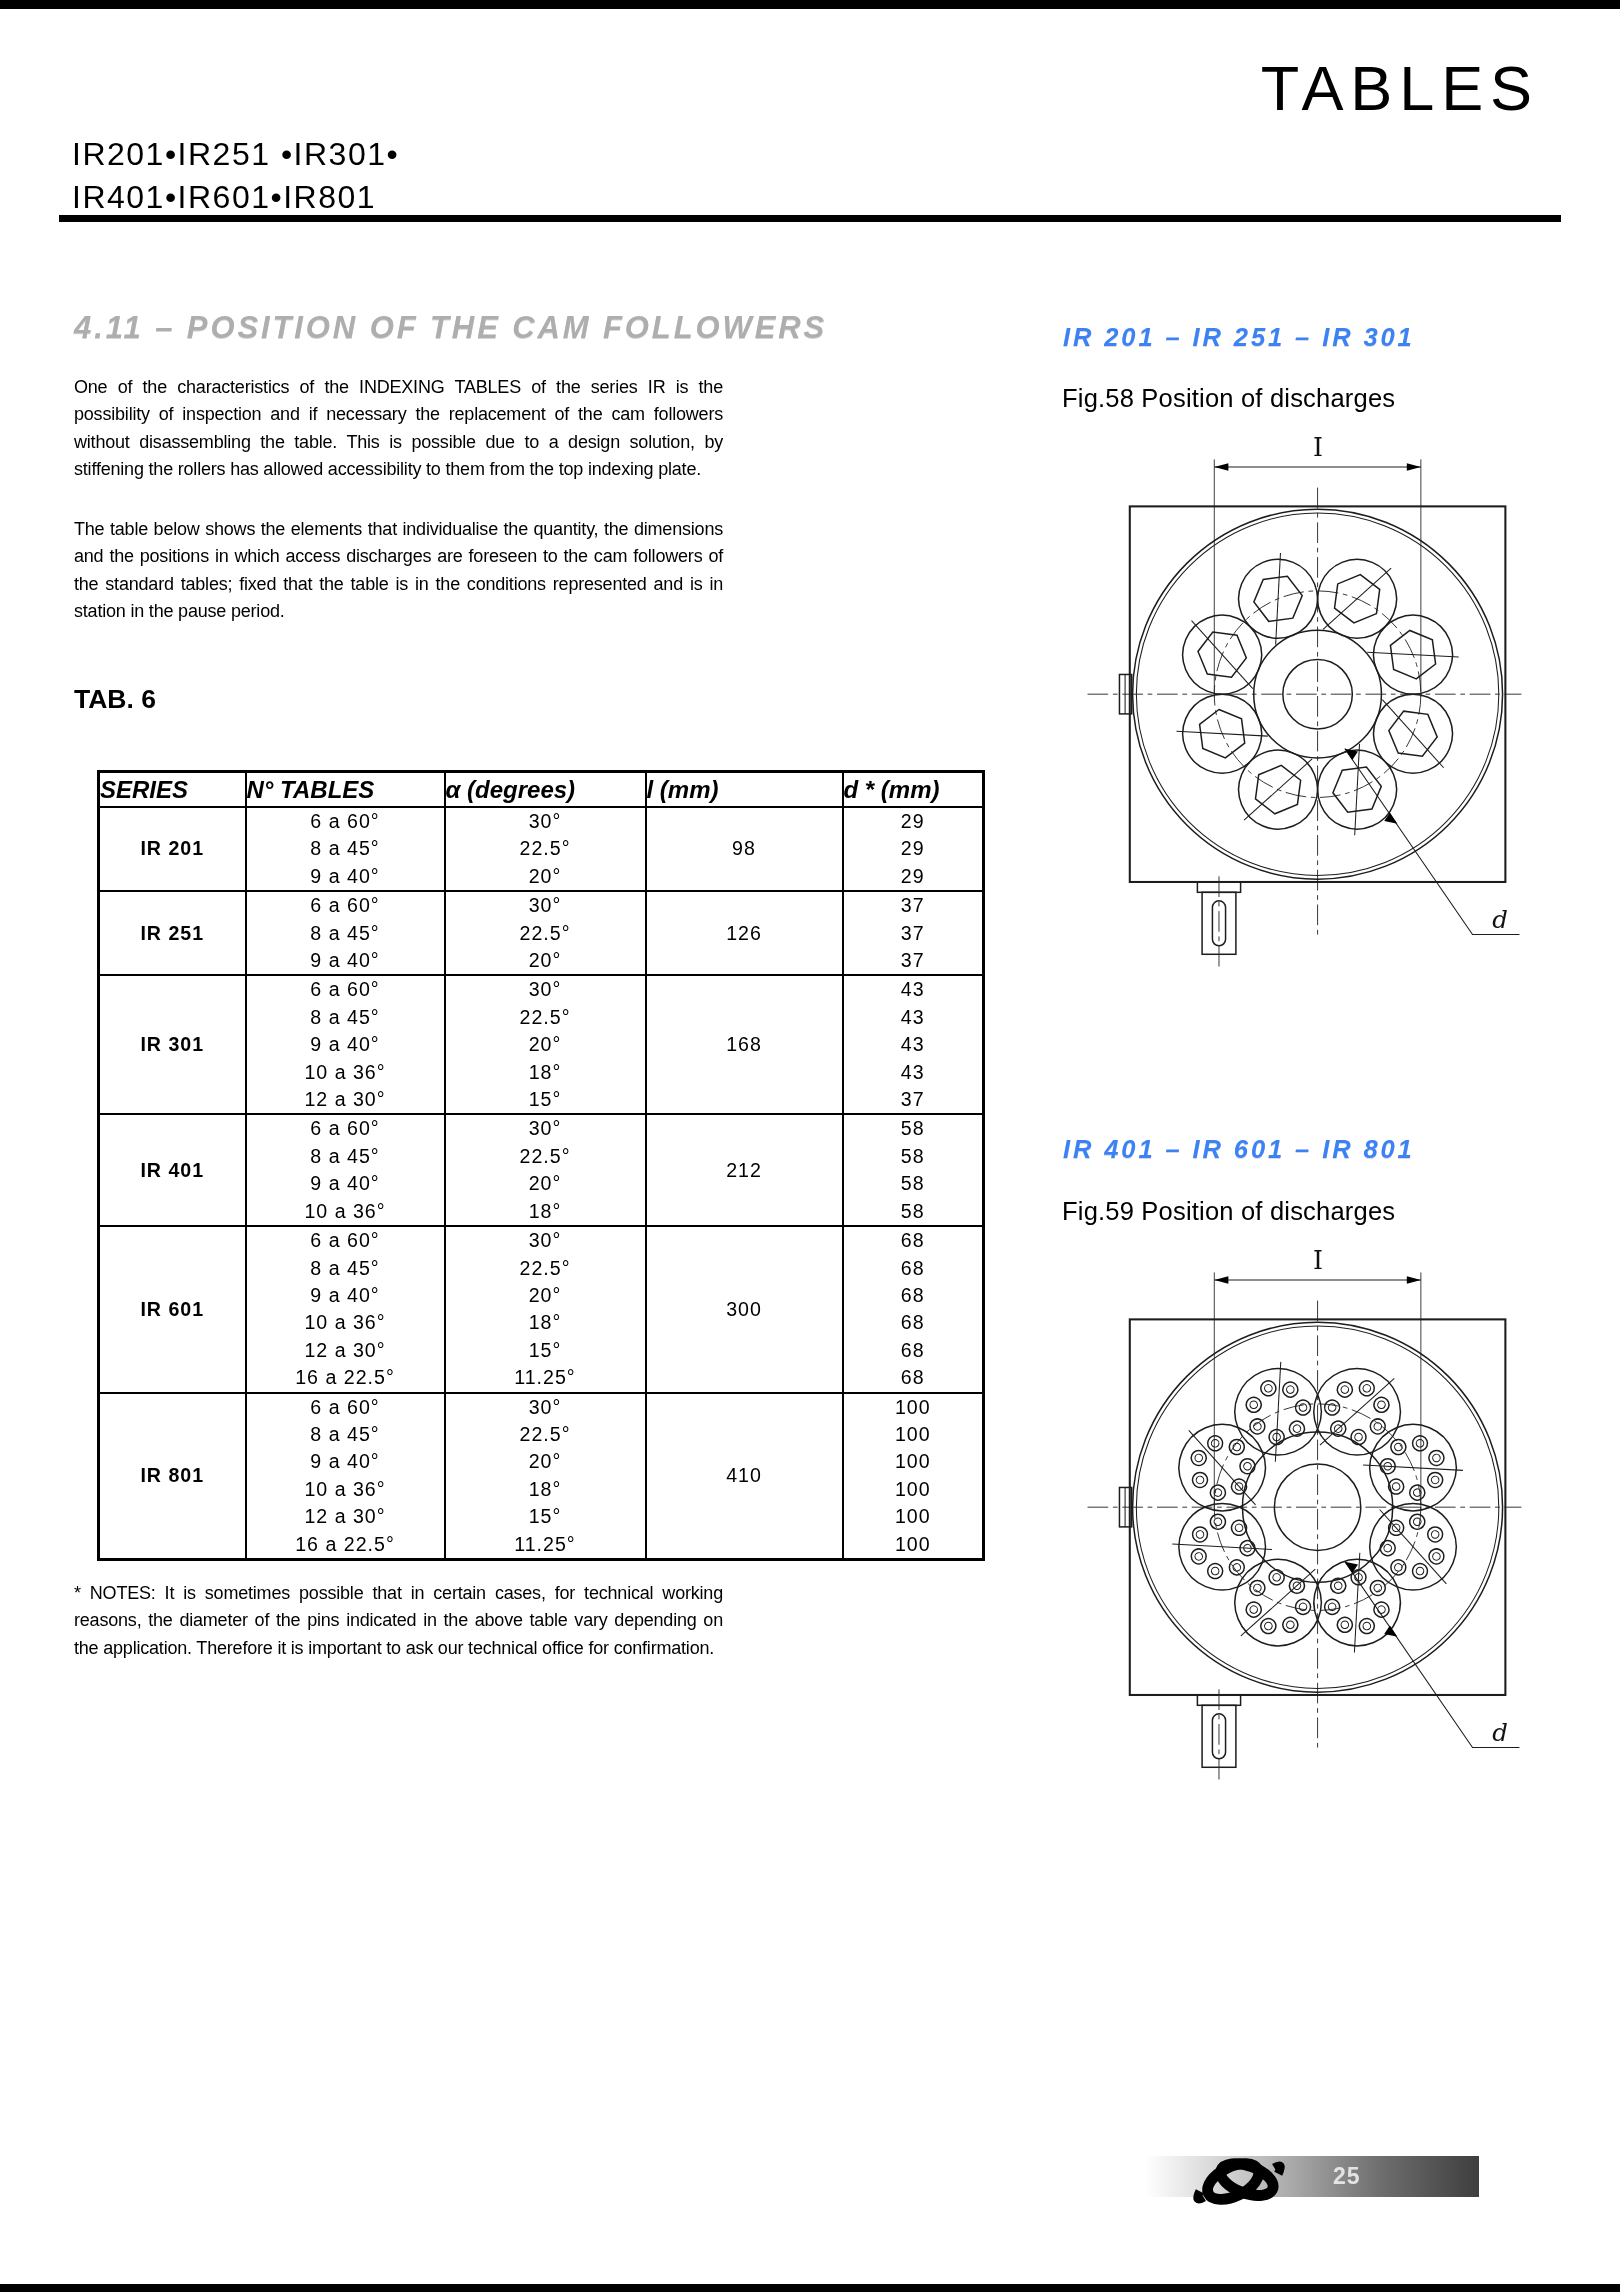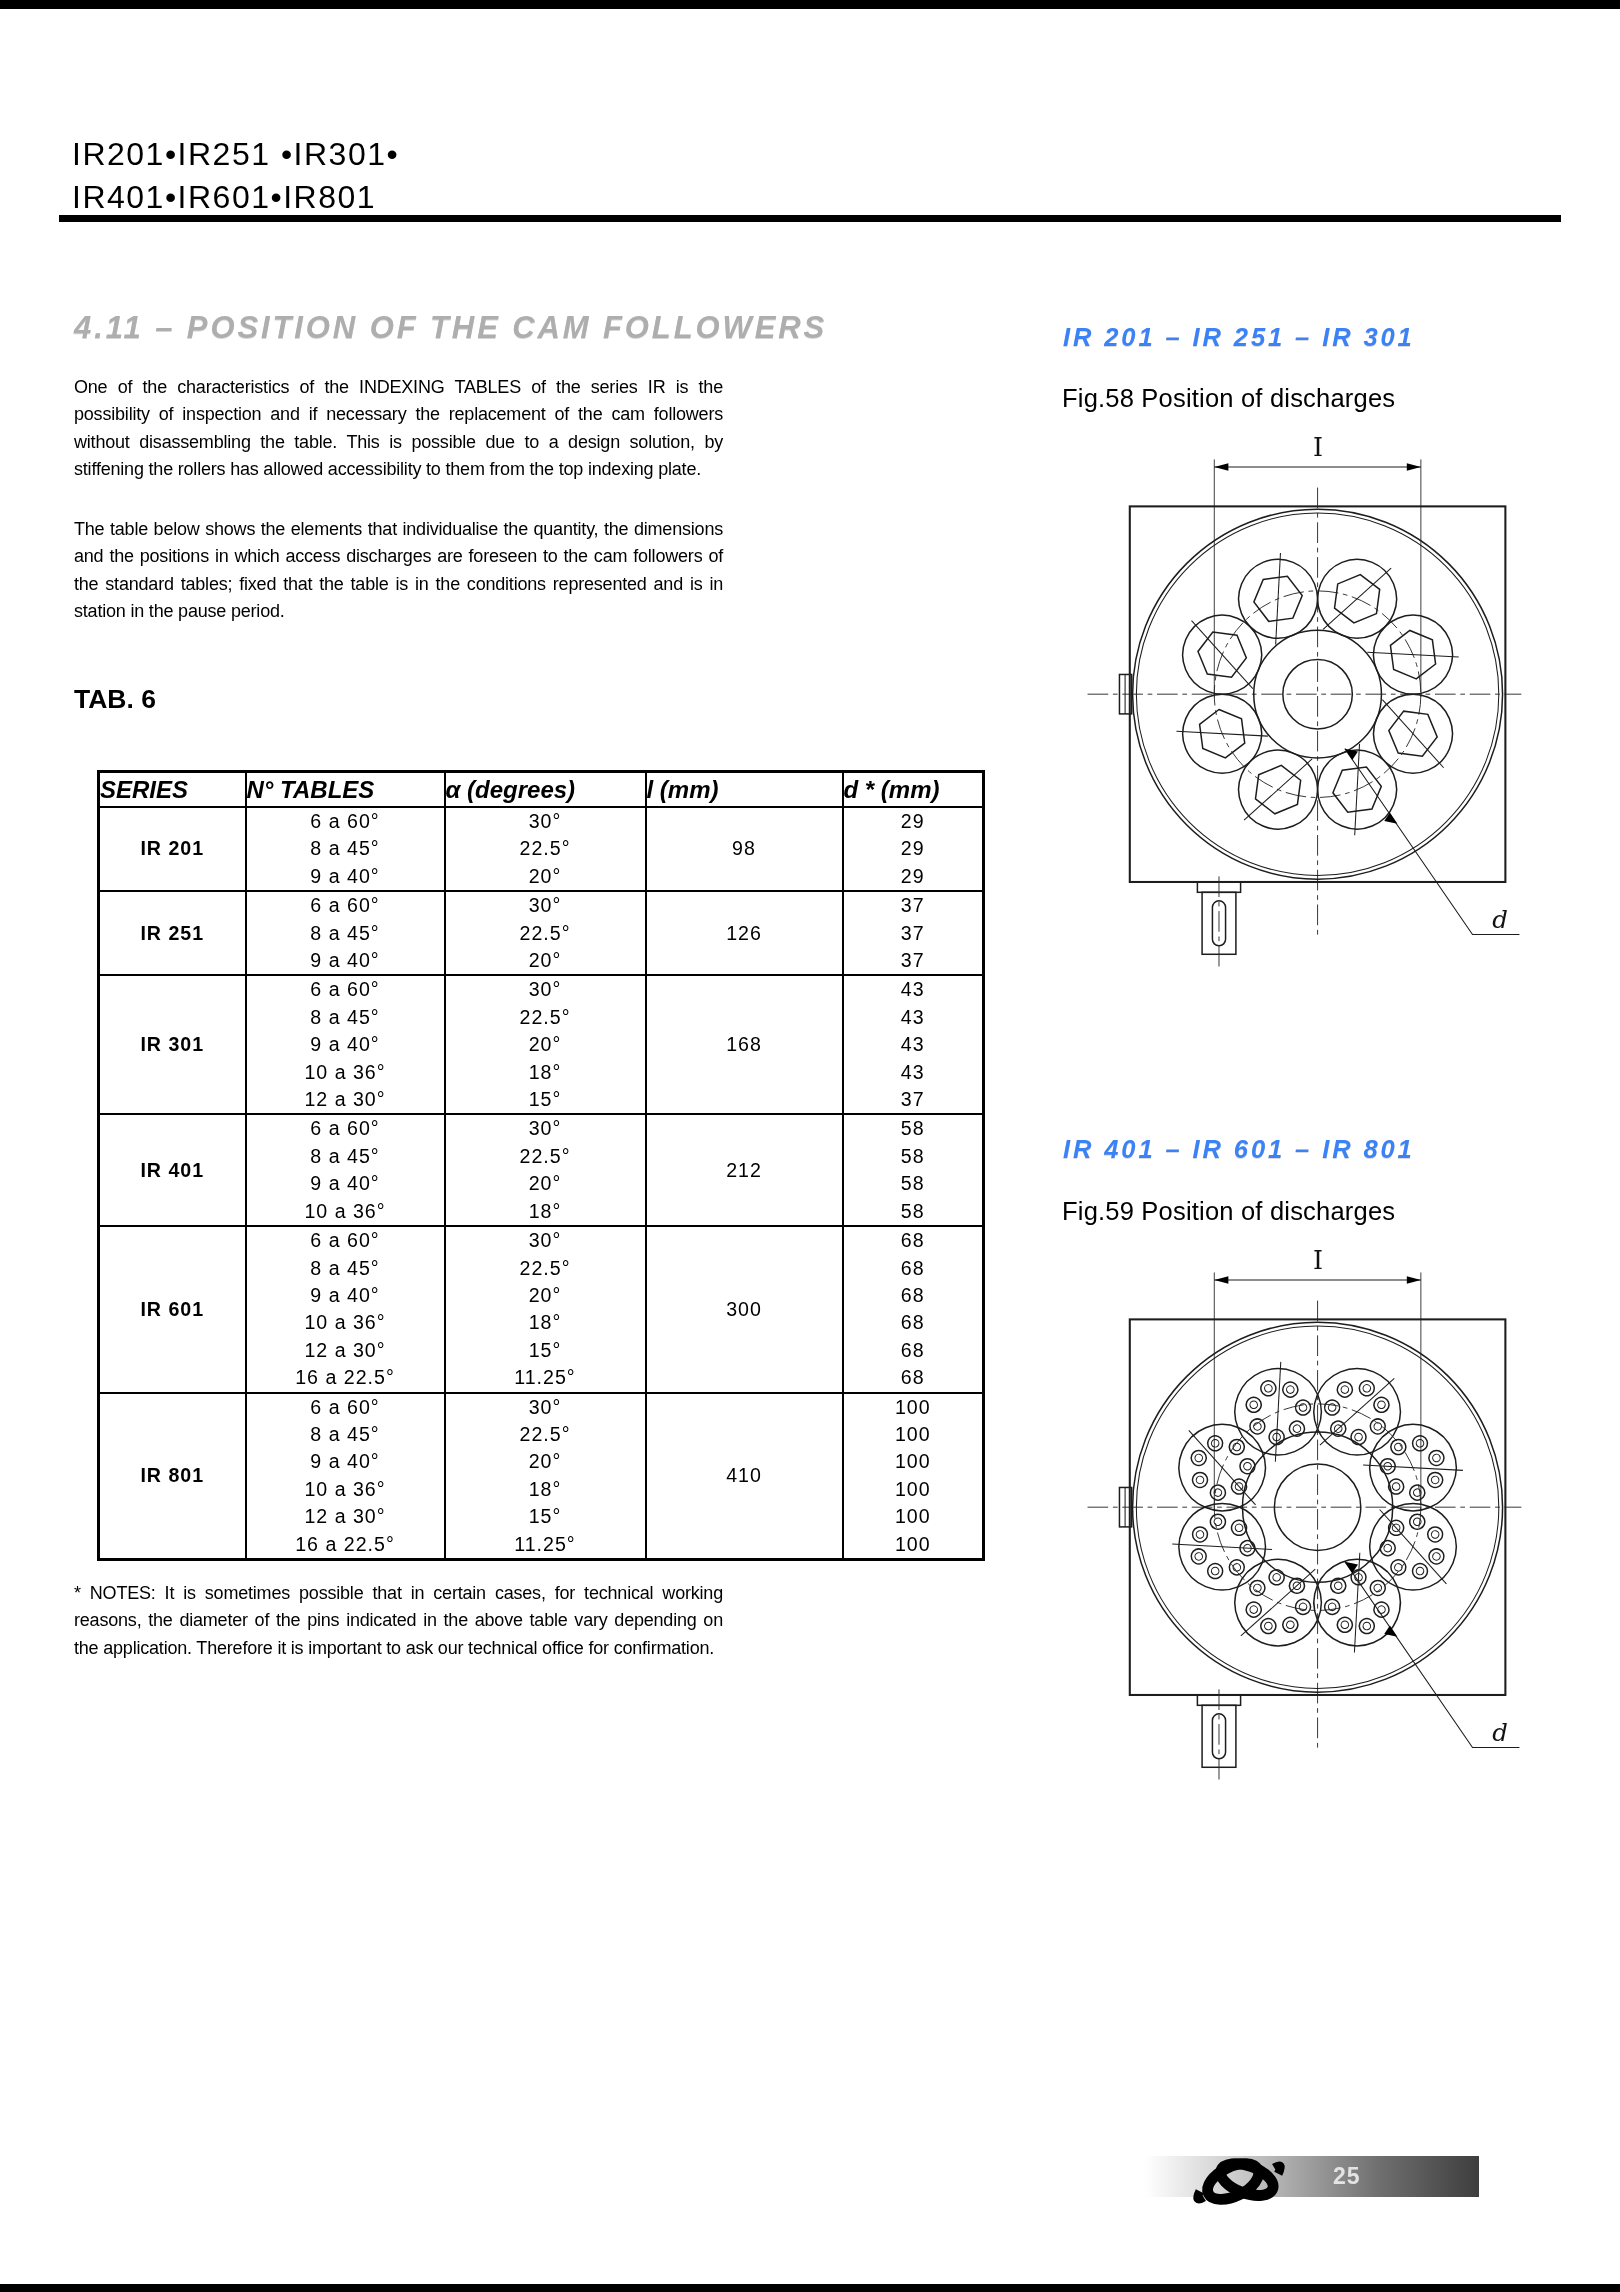--- a/index.html
+++ b/index.html
@@ -88,20 +88,21 @@
 </head>
 <body>
 
 <div class="edge top"></div>
 
 <div class="abs models">
   <div>IR201•IR251 •IR301•</div>
   <div>IR401•IR601•IR801</div>
 </div>
 <div class="abs page-title">
+  <div>TABLES</div>
 </div>
 <div class="abs rule"></div>
 
 <div class="abs section-heading">4.11 – POSITION OF THE CAM FOLLOWERS</div>
 <p class="abs para p1">One of the characteristics of the INDEXING TABLES of the series IR is the possibility of inspection and if necessary the replacement of the cam followers without disassembling the table. This is possible due to a design solution, by stiffening the rollers has allowed accessibility to them from the top indexing plate.</p>
 <p class="abs para p2">The table below shows the elements that individualise the quantity, the dimensions and the positions in which access discharges are foreseen to the cam followers of the standard tables; fixed that the table is in the conditions represented and is in station in the pause period.</p>
 <div class="abs tab-caption">TAB. 6</div>
 
 <table class="tab6">
   <colgroup>

